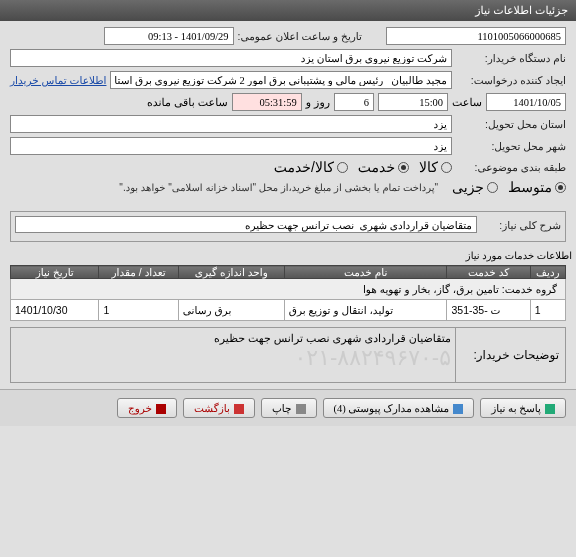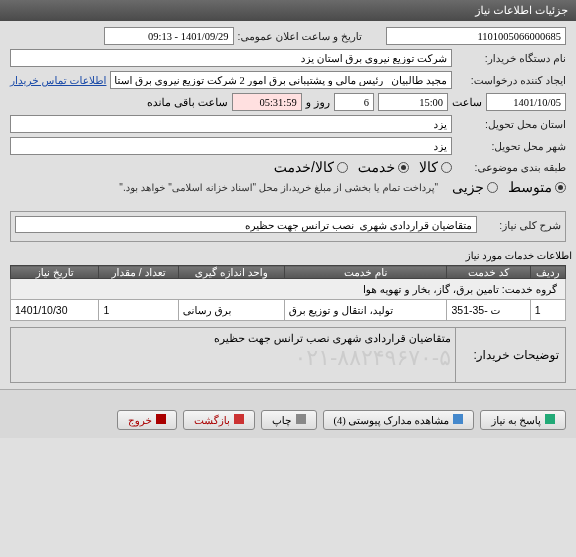--- a/index.html
+++ b/index.html
@@ -154,23 +154,22 @@
 }
 .btn {
   background: linear-gradient(#f5f5f5, #ddd);
   border: 1px solid #888;
   border-radius: 3px;
   padding: 3px 10px;
   font-size: 10.5px;
   font-family: Tahoma;
   cursor: pointer;
   display: flex;
-  align-items: flex-start;
+  align-items: flex-end;
   gap: 4px;
-  margin-top: 12px;
 }
 .btn.red { color: #a00; }
 .icon-sq {
   width: 10px; height: 10px;
   display: inline-block;
 }
 </style>
 </head>
 <body>
 

